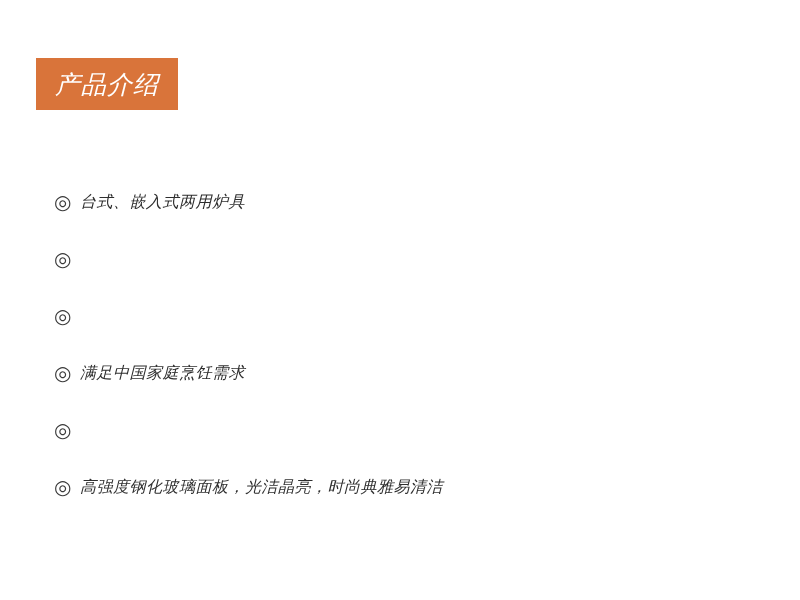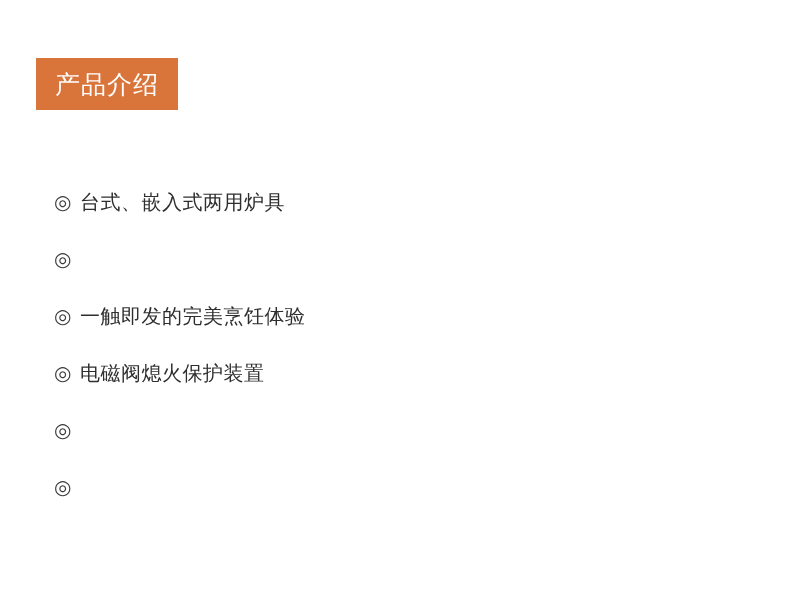--- a/index.html
+++ b/index.html
@@ -11,20 +11,21 @@
     height: 600px;
     background: #ffffff;
     font-family: "Liberation Sans", sans-serif;
     overflow: hidden;
   }
   .slide {
     position: relative;
     width: 728px;
     height: 600px;
     background: #ffffff;
+    font-style: italic;
   }
   .title-badge {
     position: absolute;
     left: 36px;
     top: 58px;
     min-width: 142px;
     height: 52px;
     background: #D9743A;
     display: flex;
     align-items: center;
@@ -54,21 +55,21 @@
   .bullet-marker {
     width: 26px;
     flex: 0 0 26px;
     font-size: 20px;
     color: #3a3a3a;
     line-height: 1;
     text-align: left;
     font-family: "DejaVu Sans", sans-serif;
   }
   .bullet-text {
-    font-size: 20px;
+    font-size: 16px;
     color: #2e2e2e;
     line-height: 1.2;
     letter-spacing: 0.5px;
     white-space: nowrap;
   }
 </style>
 </head>
 <body>
 
 <div class="slide">
@@ -83,30 +84,30 @@
       <span class="bullet-marker">◎</span>
       <span class="bullet-text">台式、嵌入式两用炉具</span>
     </div>
 
     <div class="bullet-item">
       <span class="bullet-marker">◎</span>
     </div>
 
     <div class="bullet-item">
       <span class="bullet-marker">◎</span>
-      <span class="bullet-text">一触即发的完美烹饪体验</span>
     </div>
 
     <div class="bullet-item">
       <span class="bullet-marker">◎</span>
-      <span class="bullet-text">电磁阀熄火保护装置</span>
+      <span class="bullet-text">满足中国家庭烹饪需求</span>
     </div>
 
     <div class="bullet-item">
       <span class="bullet-marker">◎</span>
     </div>
 
     <div class="bullet-item">
       <span class="bullet-marker">◎</span>
+      <span class="bullet-text">高强度钢化玻璃面板，光洁晶亮，时尚典雅易清洁</span>
     </div>
 
   </div>
 </div>
 
 </body></html>

